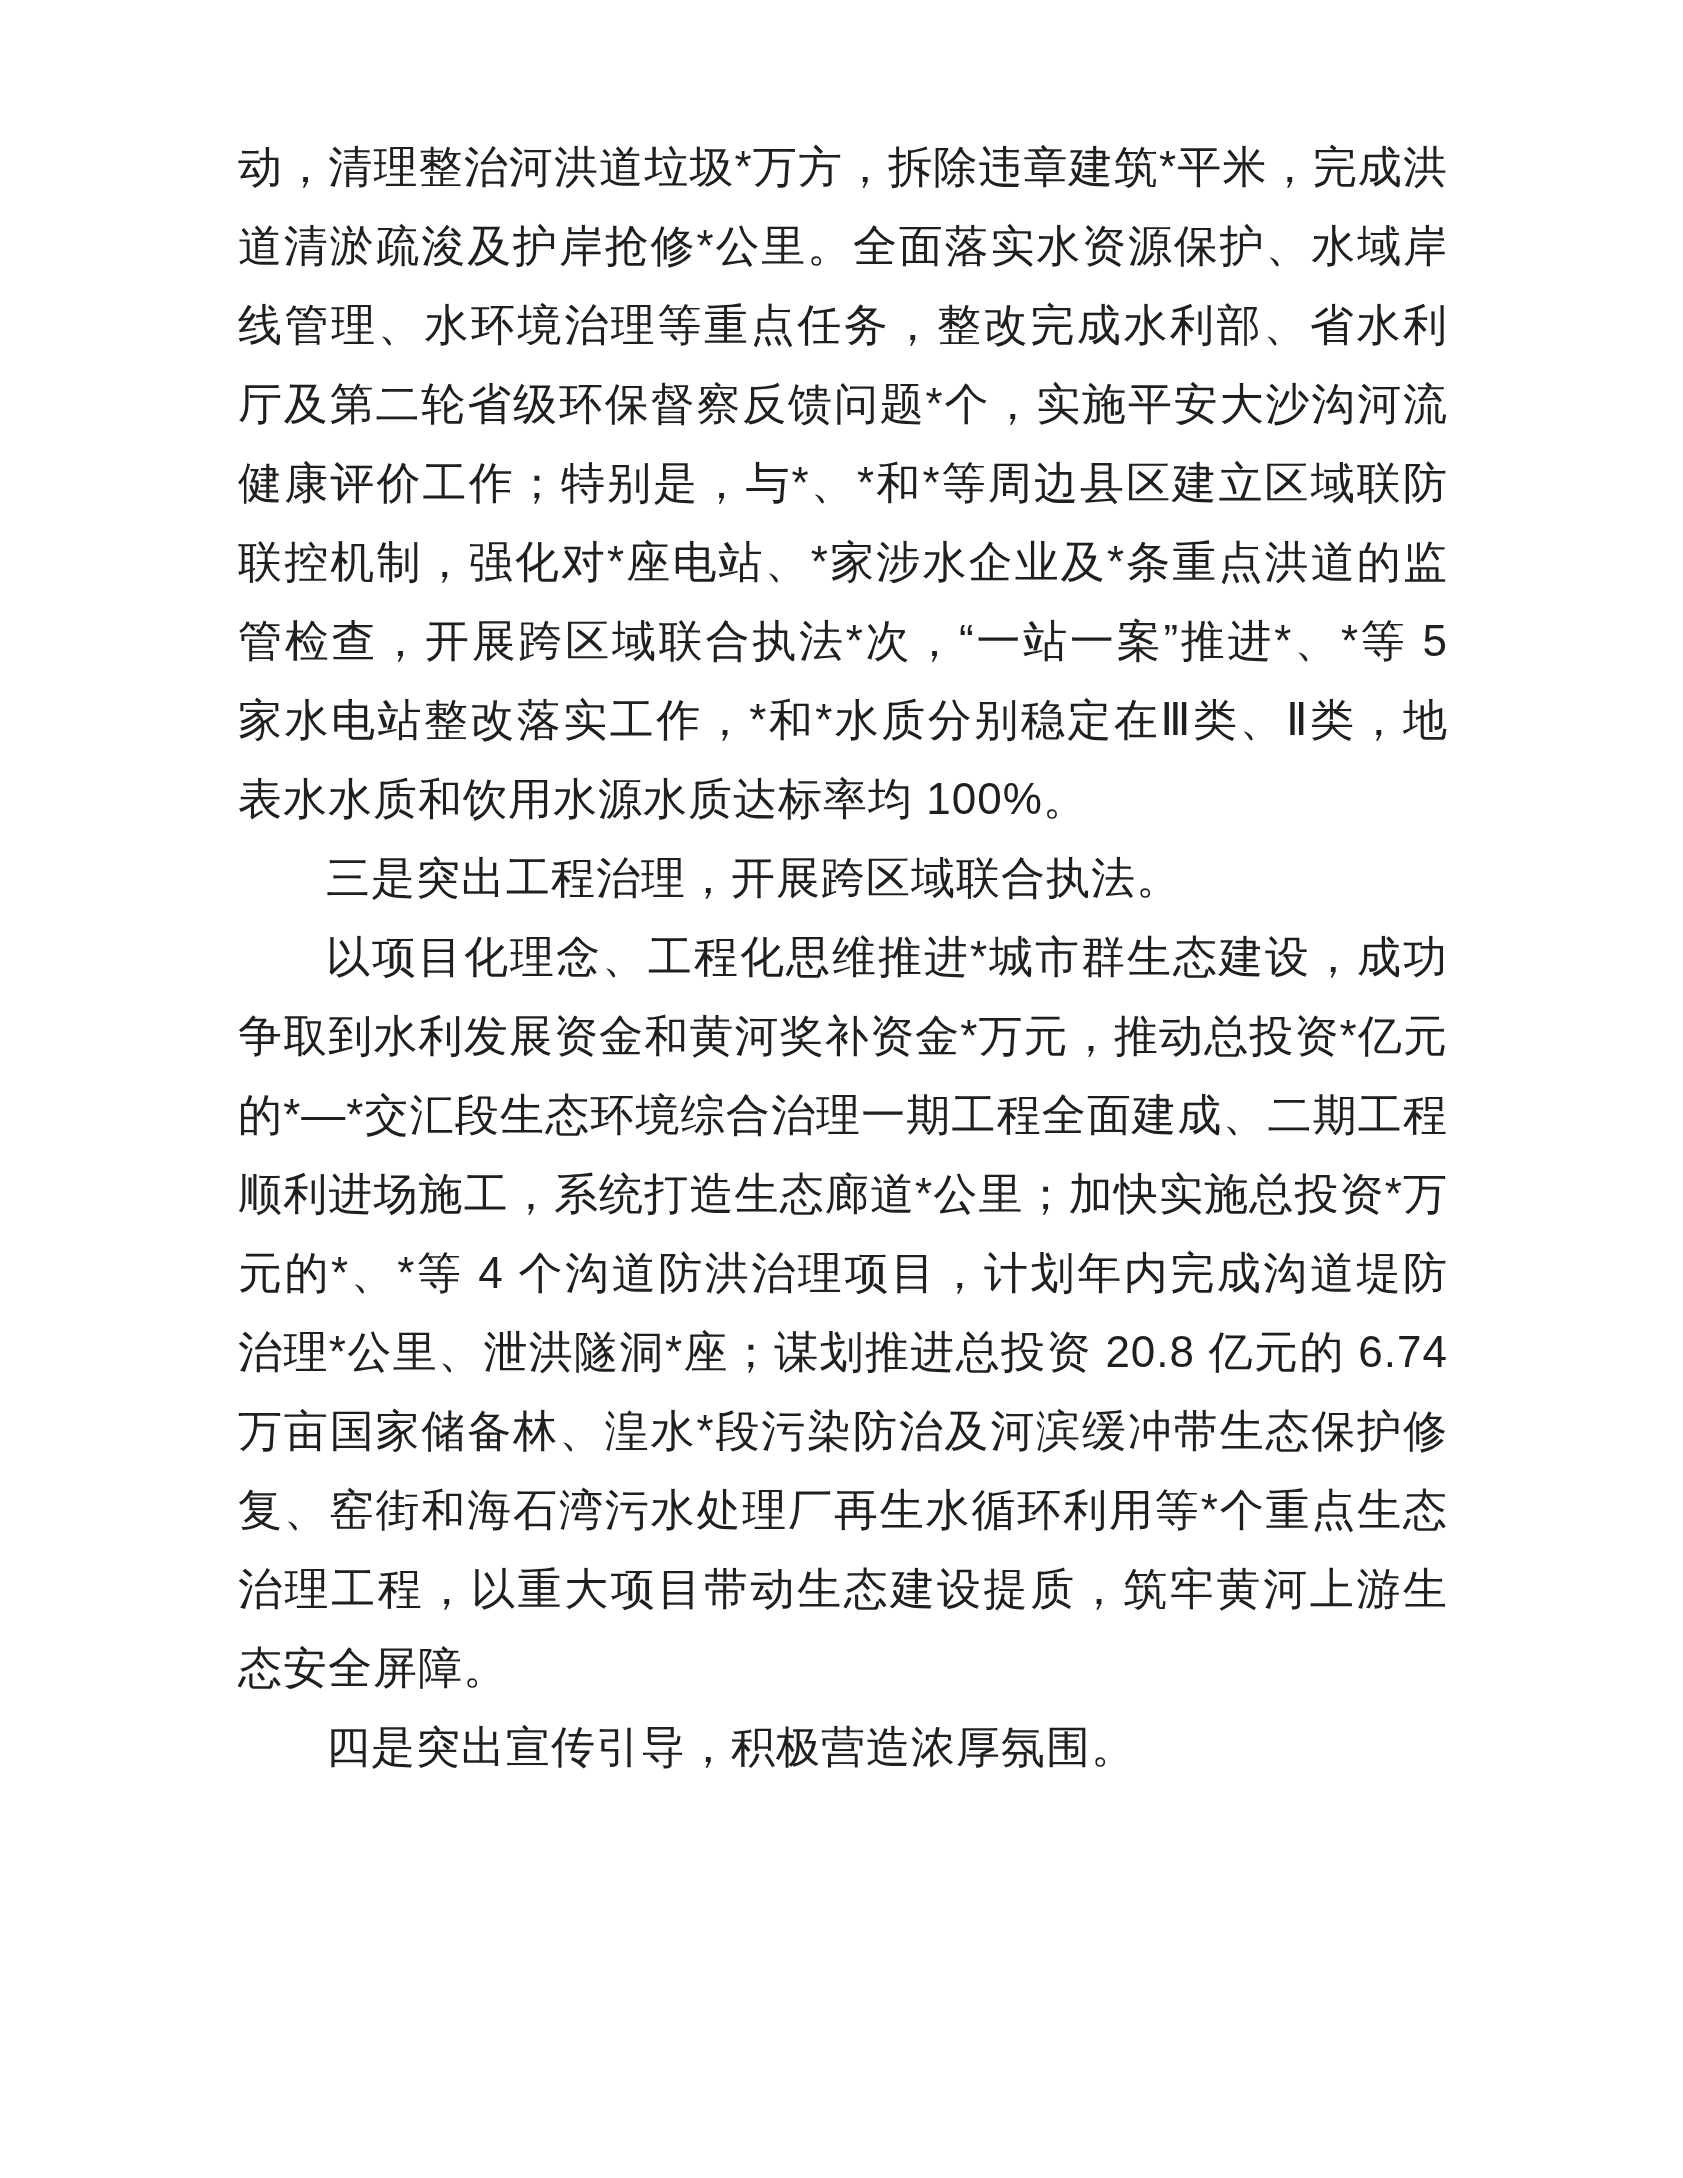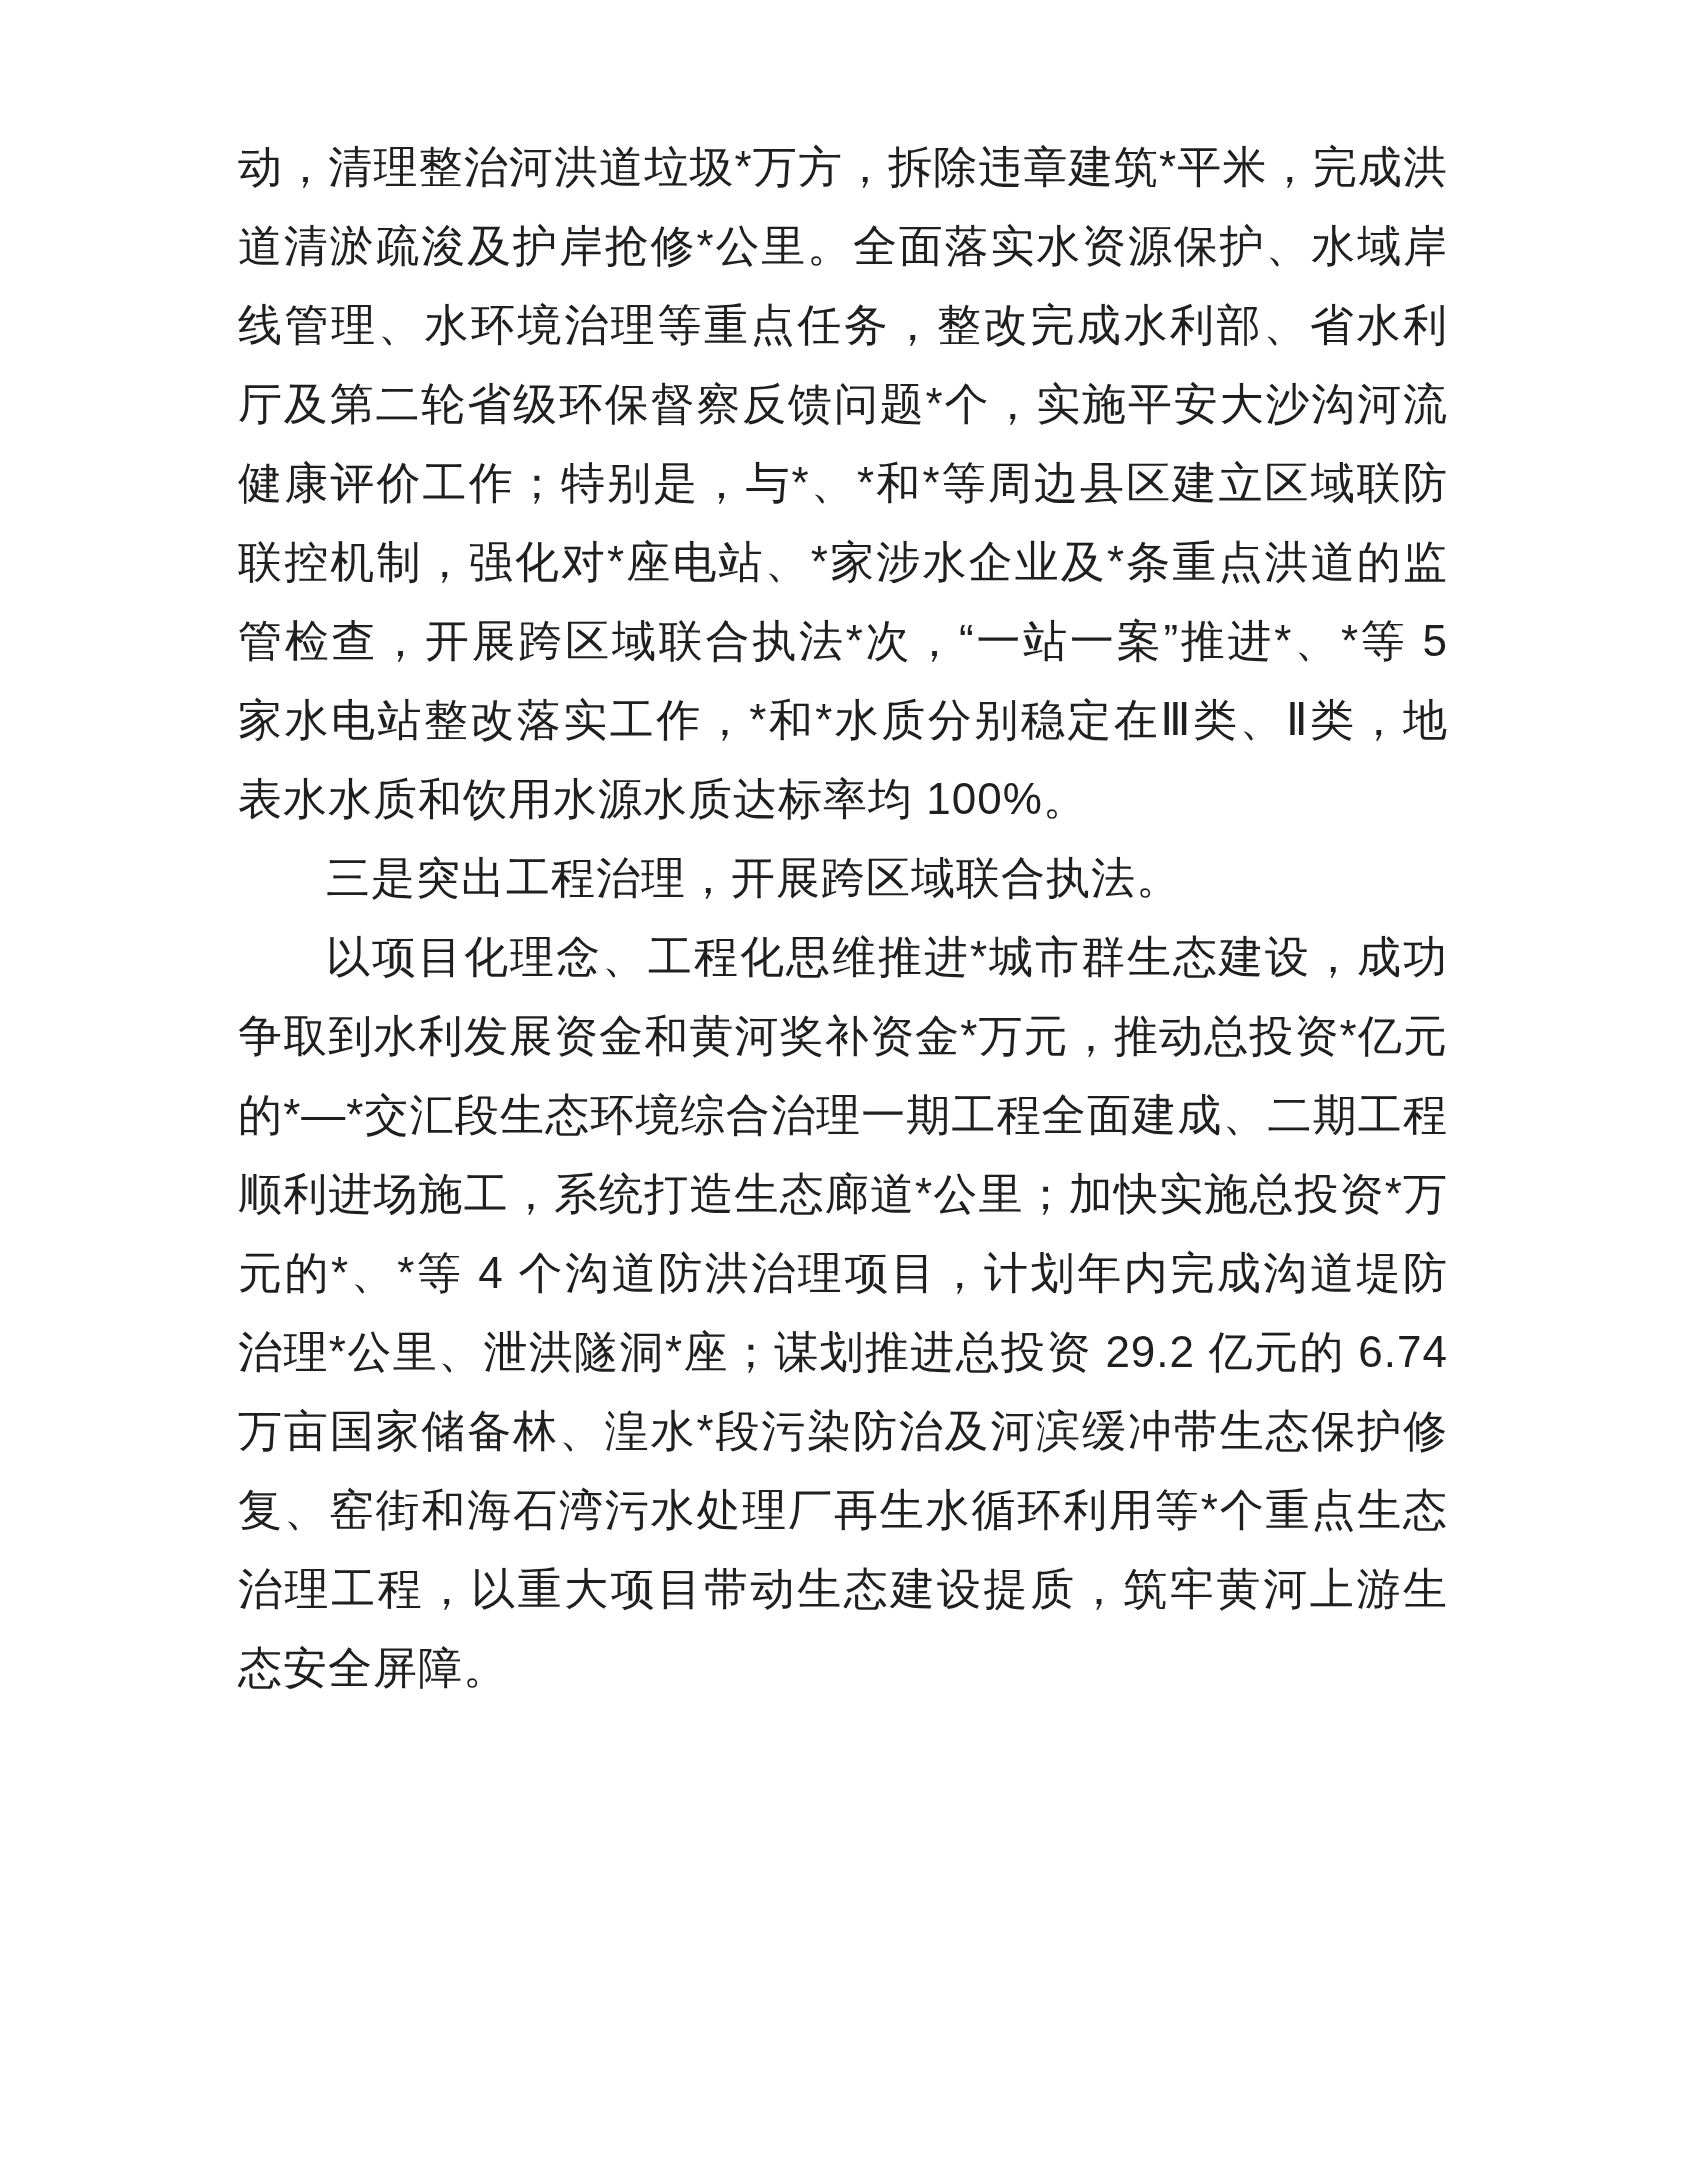--- a/index.html
+++ b/index.html
@@ -37,16 +37,17 @@
     text-indent: 2em;
   }
 </style>
 </head>
 <body>
 
 <div class="page">
   <div class="doc-body">
     <p class="para">动，清理整治河洪道垃圾*万方，拆除违章建筑*平米，完成洪道清淤疏浚及护岸抢修*公里。全面落实水资源保护、水域岸线管理、水环境治理等重点任务，整改完成水利部、省水利厅及第二轮省级环保督察反馈问题*个，实施平安大沙沟河流健康评价工作；特别是，与*、*和*等周边县区建立区域联防联控机制，强化对*座电站、*家涉水企业及*条重点洪道的监管检查，开展跨区域联合执法*次，“一站一案”推进*、*等 5 家水电站整改落实工作，*和*水质分别稳定在Ⅲ类、Ⅱ类，地表水水质和饮用水源水质达标率均 100%。</p>
     <p class="para indent">三是突出工程治理，开展跨区域联合执法。</p>
-    <p class="para indent">以项目化理念、工程化思维推进*城市群生态建设，成功争取到水利发展资金和黄河奖补资金*万元，推动总投资*亿元的*—*交汇段生态环境综合治理一期工程全面建成、二期工程顺利进场施工，系统打造生态廊道*公里；加快实施总投资*万元的*、*等 4 个沟道防洪治理项目，计划年内完成沟道堤防治理*公里、泄洪隧洞*座；谋划推进总投资 29.2 亿元的 6.74 万亩国家储备林、湟水*段污染防治及河滨缓冲带生态保护修复、窑街和海石湾污水处理厂再生水循环利用等*个重点生态治理工程，以重大项目带动生态建设提质，筑牢黄河上游生态安全屏障。</p>
+    <p class="para indent">以项目化理念、工程化思维推进*城市群生态建设，成功争取到水利发展资金和黄河奖补资金*万元，推动总投资*亿元的*—*交汇段生态环境综合治理一期工程全面建成、二期工程顺利进场施工，系统打造生态廊道*公里；加快实施总投资*万元的*、*等 4 个沟道防洪治理项目，计划年内完成沟道堤防治理*公里、泄洪隧洞*座；谋划推进总投资 20.8 亿元的 6.74 万亩国家储备林、湟水*段污染防治及河滨缓冲带生态保护修复、窑街和海石湾污水处理厂再生水循环利用等*个重点生态治理工程，以重大项目带动生态建设提质，筑牢黄河上游生态安全屏障。</p>
+    <p class="para indent">四是突出宣传引导，积极营造浓厚氛围。</p>
   </div>
 </div>
 
 
 </body></html>

